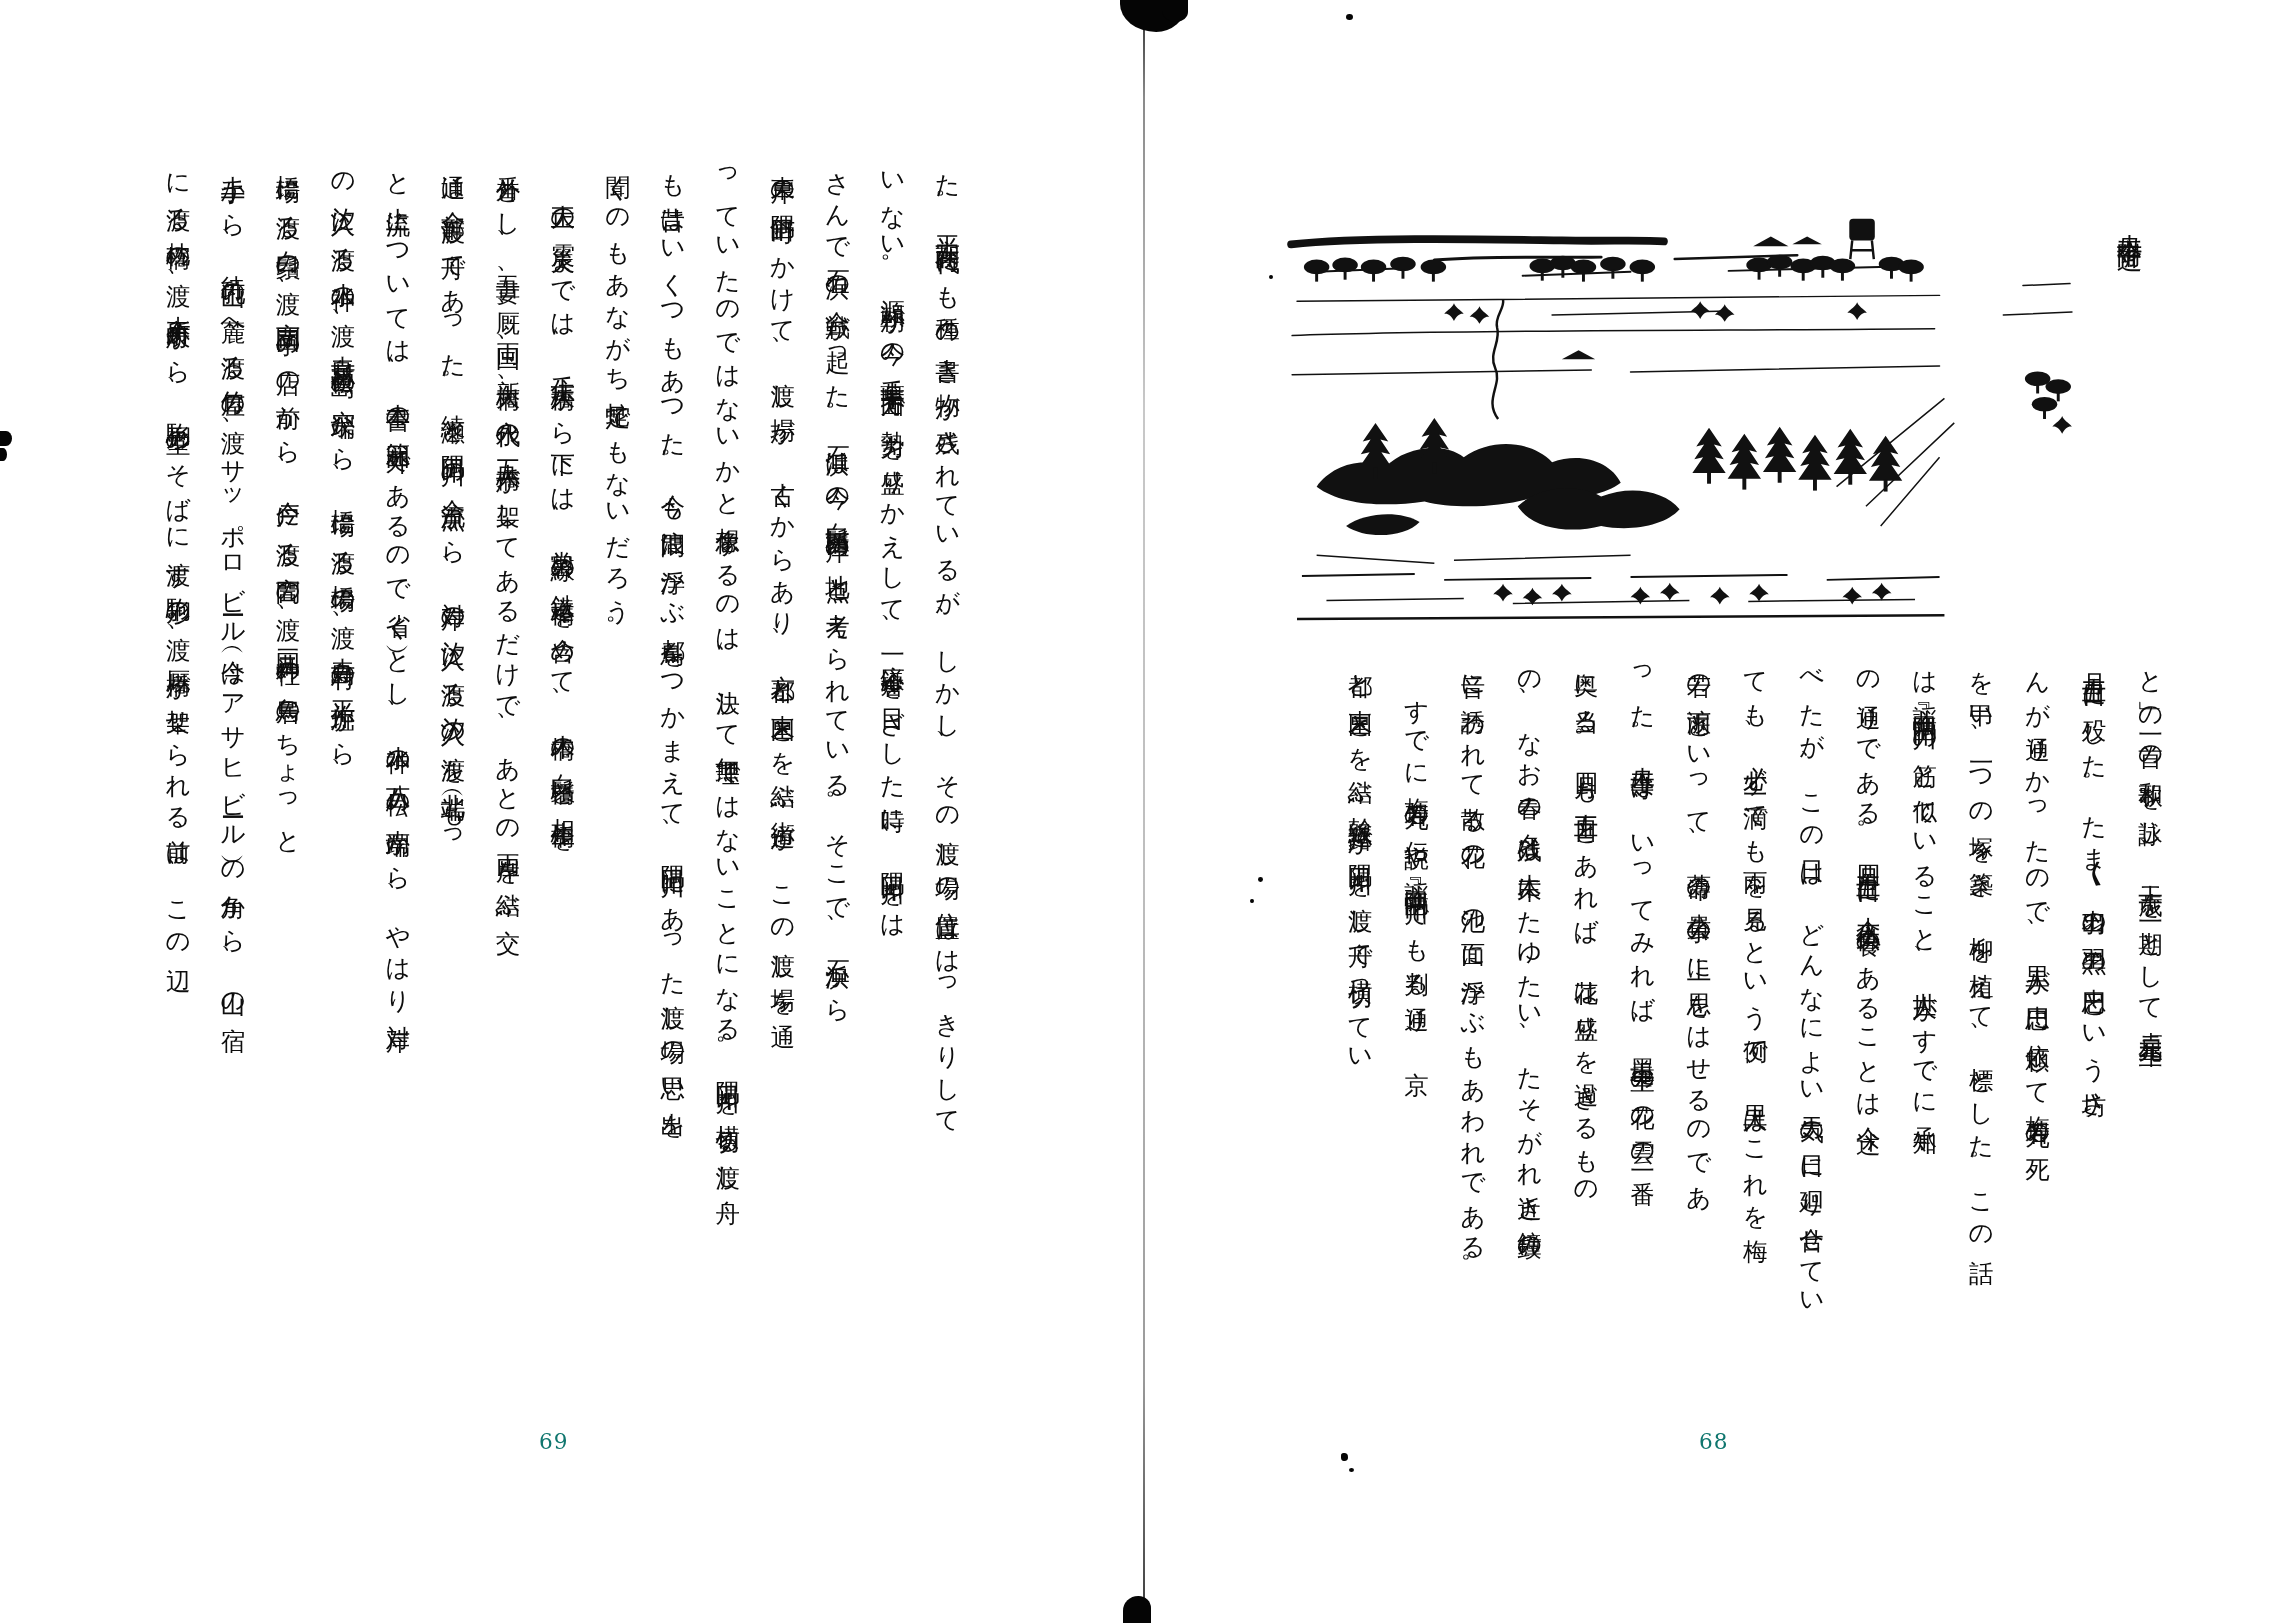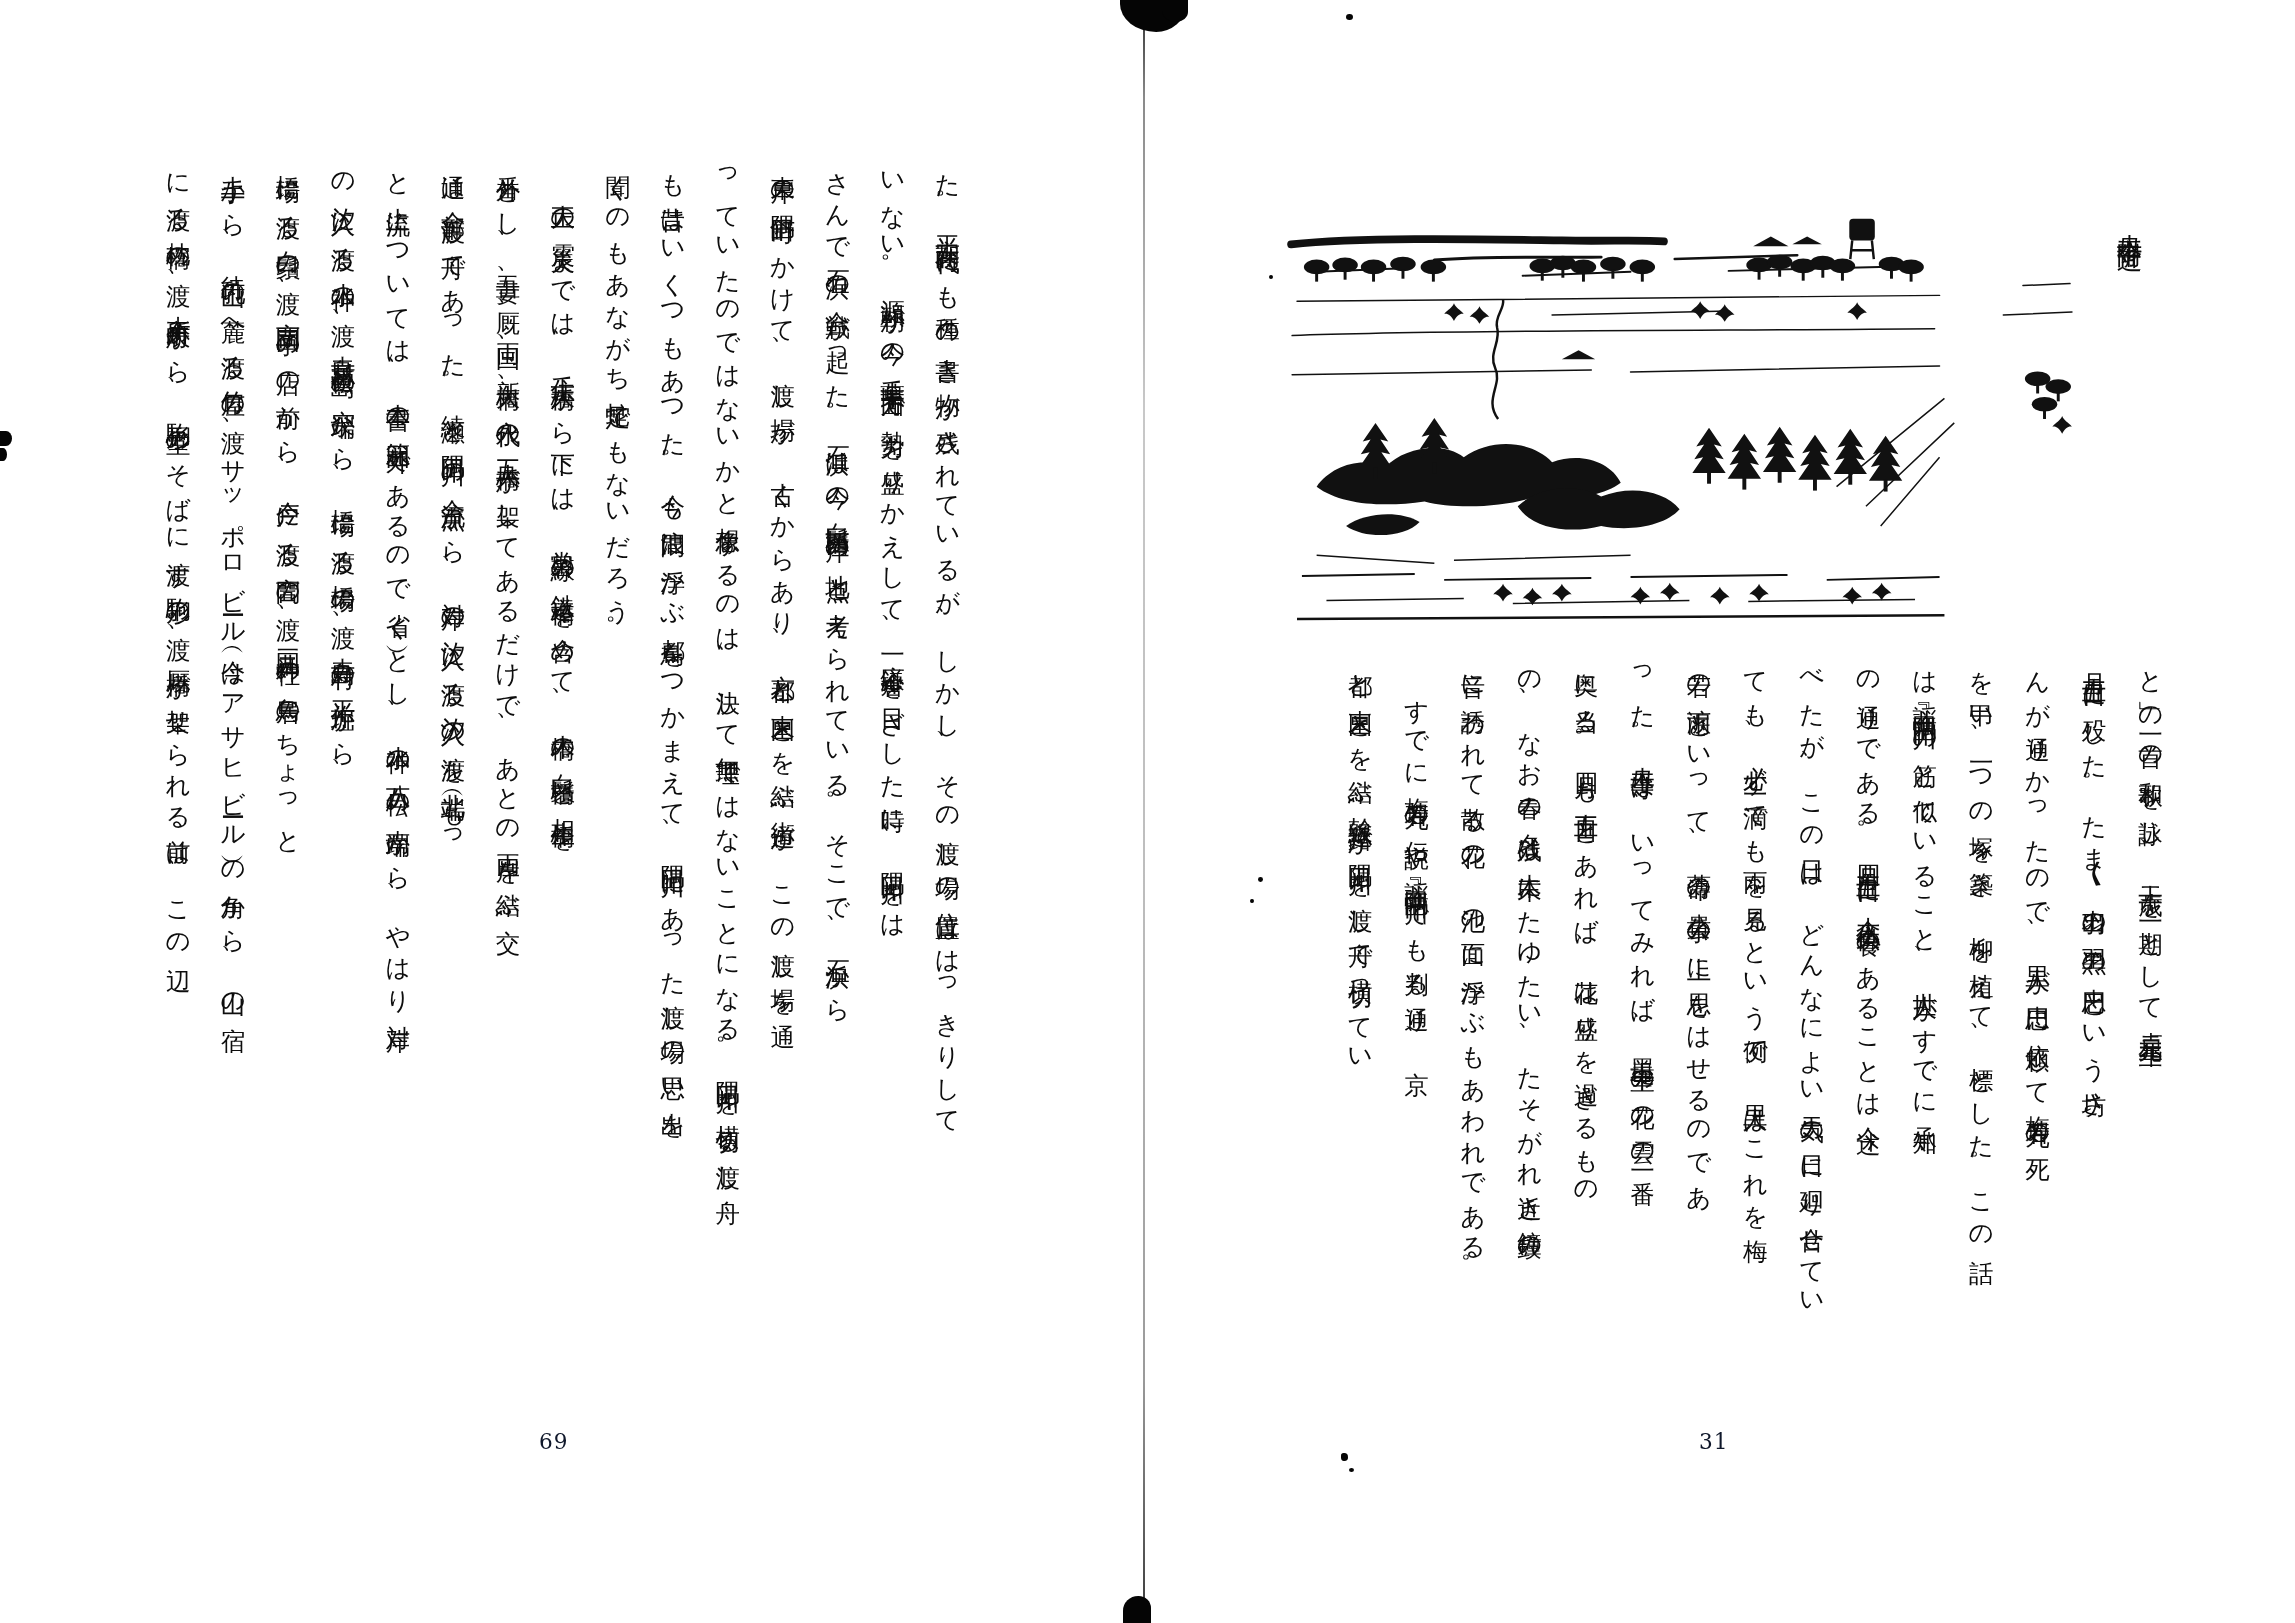--- a/index.html
+++ b/index.html
@@ -14,21 +14,21 @@
   .left-text  { position:absolute; top:156px;  left:124px;  width:836px; height:1242px; }
   .left-text p  { margin-left:28.5px; }
   .right-text { position:absolute; top:654px; left:1304px; width:859px; height:746px; }
   .right-text p { margin-left:30px; }
   .caption {
     position:absolute; left:2113px; top:214px; height:157px;
     font-size:25.5px; letter-spacing:2.9px; font-family:"DejaVu Serif", serif;
   }
   .pagenum {
     position:absolute; font-family:"DejaVu Serif", serif; font-size:21.6px;
-    letter-spacing:1px; color:#0f172a;
+    letter-spacing:1px; color:#0f766e;
   }
   .pagenum-left  { left:539px; top:1429px; }
   .pagenum-right { left:1699px; top:1429px; }
   .illustration { position:absolute; left:1287px; top:212px; width:795px; height:412px; margin:0; }
   
   .fold {
     position:absolute; left:1143px; top:0; width:2px; height:1623px;
     background:linear-gradient(to bottom,#2a2a2a 0%, #8a8a8a 6%, #c8c8c8 25%, #bdbdbd 55%, #9a9a9a 85%, #3a3a3a 100%);
   }
   
@@ -201,21 +201,21 @@
         <p>ても、必ず一滴でも雨を見るという例で、里人はこれを梅</p>
         <p>若の涙雨といって、薄命の貴公子の上に思をはせるのであ</p>
         <p>った。木母寺は、いってみれば、墨堤十里の花の雲の一番</p>
         <p>奥に当る。四月も十五日とあれば、花は盛りを過ぎるもの</p>
         <p>の、なお春の名残は木末にたゆたい、たそがれ近き鐘鼓の</p>
         <p>音に誘われて散る花の、池の面に浮かぶもあわれである。</p>
         <p>　すでに梅若丸の伝説や謡曲『隅田川』でも判る通り、京</p>
         <p>都と東国とを結ぶ幹線道路が隅田川を渡し舟で横切ってい</p>
       </div>
 
-    <div class="pagenum pagenum-right">31</div>
+    <div class="pagenum pagenum-right">68</div>
   </div>
 
   <div class="fold"></div>
   <div class="artifact blob-top"></div>
   <div class="artifact blob-top2"></div>
   <div class="artifact blob-bottom"></div>
   <div class="artifact edge-mark1"></div>
   <div class="artifact edge-mark2"></div>
   <div class="artifact speck1"></div>
   <div class="artifact speck2"></div>

